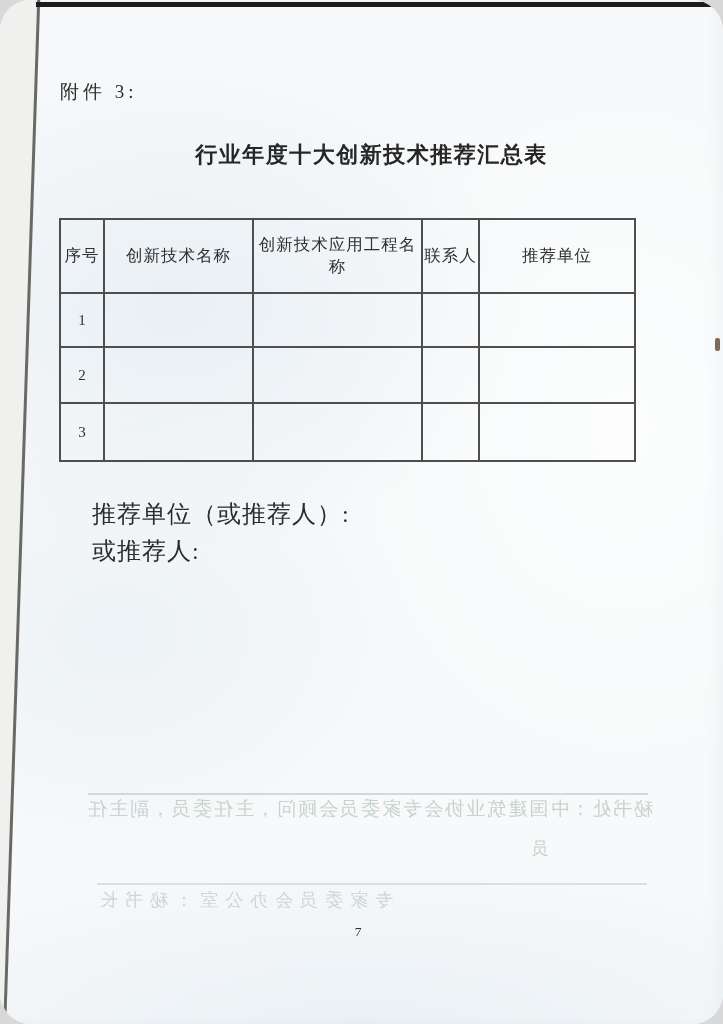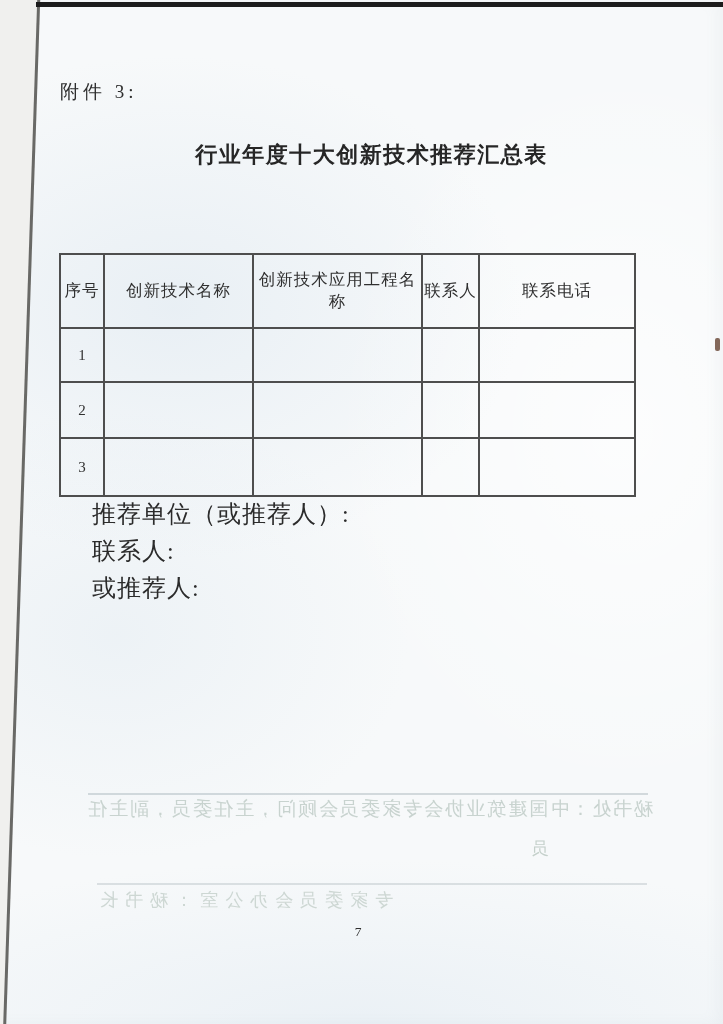--- a/index.html
+++ b/index.html
@@ -1,20 +1,21 @@
 <!DOCTYPE html>
 <html><head>
 <meta charset="utf-8">
 <style>
   html,body{margin:0;padding:0;background:#d8d8d8;}
   .canvas{
     position:relative;width:723px;height:1024px;overflow:hidden;
     background:#f7f9fa;
     font-family:"Liberation Serif","DejaVu Serif",serif;
     color:#2b2b2b;
+    border-radius:31px;
   }
   
   .paper{
     position:absolute;inset:0;
     background:
       radial-gradient(500px 360px at 24% 30%, rgba(206,221,234,0.35), rgba(206,221,234,0) 70%),
       radial-gradient(420px 320px at 16% 62%, rgba(213,226,236,0.30), rgba(213,226,236,0) 70%),
       radial-gradient(420px 520px at 86% 42%, rgba(255,255,255,0.65), rgba(255,255,255,0) 72%),
       radial-gradient(760px 220px at 50% 100%, rgba(214,227,238,0.38), rgba(214,227,238,0) 75%),
       #f7f9fa;
@@ -41,21 +42,21 @@
     position:absolute;left:60px;top:79px;
     font-size:19px;letter-spacing:4px;color:#2e2e2e;
   }
   .title{
     position:absolute;left:50px;right:30px;top:140px;
     text-align:center;font-size:22px;font-weight:bold;letter-spacing:1.5px;
     color:#262626;font-family:"Liberation Sans","DejaVu Sans",sans-serif;
   }
   table.summary{
     position:absolute;left:59px;top:218px;width:575px;
-    border-collapse:collapse;table-layout:fixed;margin-top:35px;
+    border-collapse:collapse;table-layout:fixed;
   }
   table.summary th,table.summary td{
     border:2px solid #4e4e4e;padding:0;
     font-weight:normal;text-align:center;vertical-align:middle;
   }
   table.summary thead tr{height:74px;}
   table.summary tbody tr:nth-child(1){height:54px;}
   table.summary tbody tr:nth-child(2){height:56px;}
   table.summary tbody tr:nth-child(3){height:58px;}
   table.summary th{font-size:16.5px;color:#303030;letter-spacing:1px;}
@@ -101,21 +102,21 @@
         <col style="width:169px">
         <col style="width:57px">
         <col style="width:156px">
     </colgroup>
     <thead>
       <tr>
         <th>序号</th>
         <th>创新技术名称</th>
         <th>创新技术应用工程名称</th>
         <th>联系人</th>
-        <th>联系电话</th>
+        <th>推荐单位</th>
       </tr>
     </thead>
     <tbody>
       <tr>
         <td class="no">1</td>
         <td></td>
         <td></td>
         <td></td>
         <td></td>
       </tr>
@@ -131,21 +132,20 @@
         <td></td>
         <td></td>
         <td></td>
         <td></td>
       </tr>
     </tbody>
   </table>
 
   <div class="footer-fields">
     <div>推荐单位（或推荐人）:</div>
-    <div>联系人:</div>
     <div>或推荐人:</div>
   </div>
 
   <div class="ghost-rule rule1"></div>
   <div class="ghost-text gt1">秘书处：中国建筑业协会专家委员会顾问，主任委员，副主任</div>
   <div class="ghost-text gchar">员</div>
   <div class="ghost-rule rule2"></div>
   <div class="ghost-text gt2">专家委员会办公室：秘书长</div>
 
   <div class="page-number">7</div>

